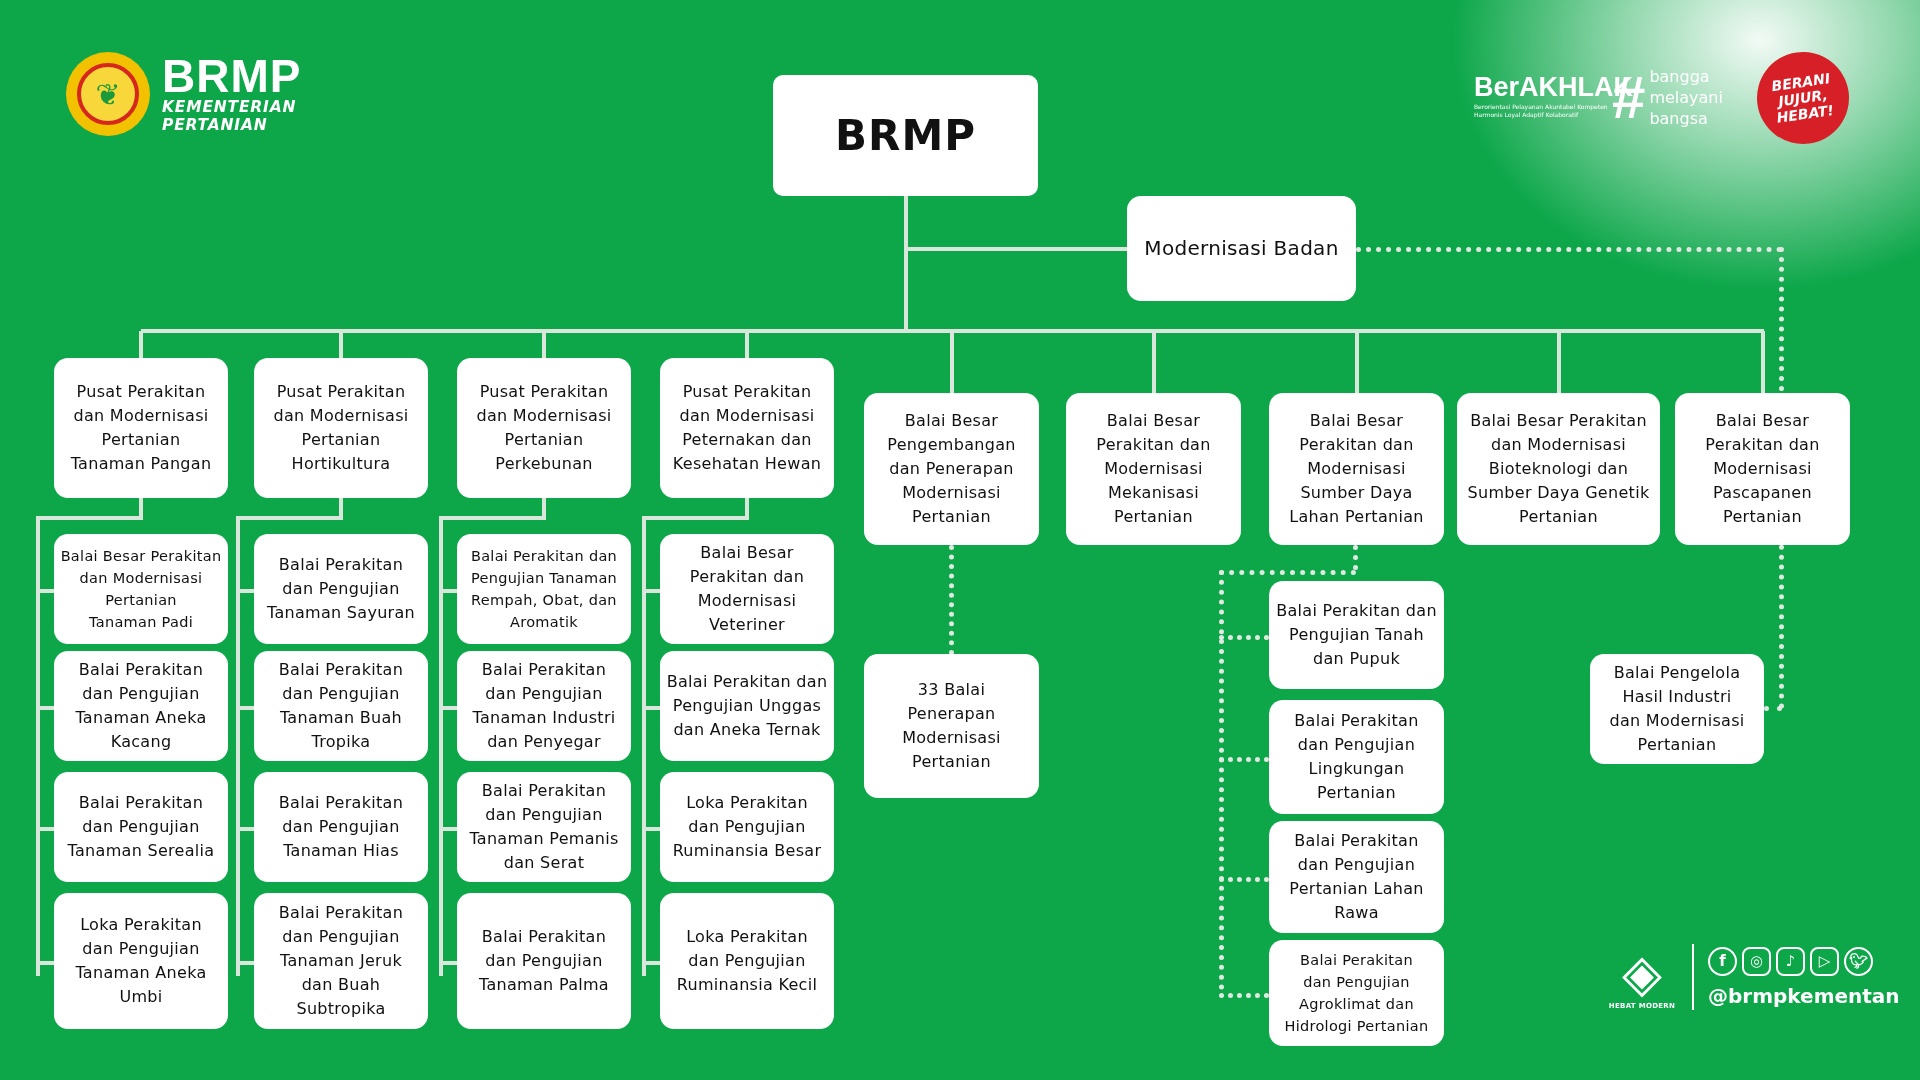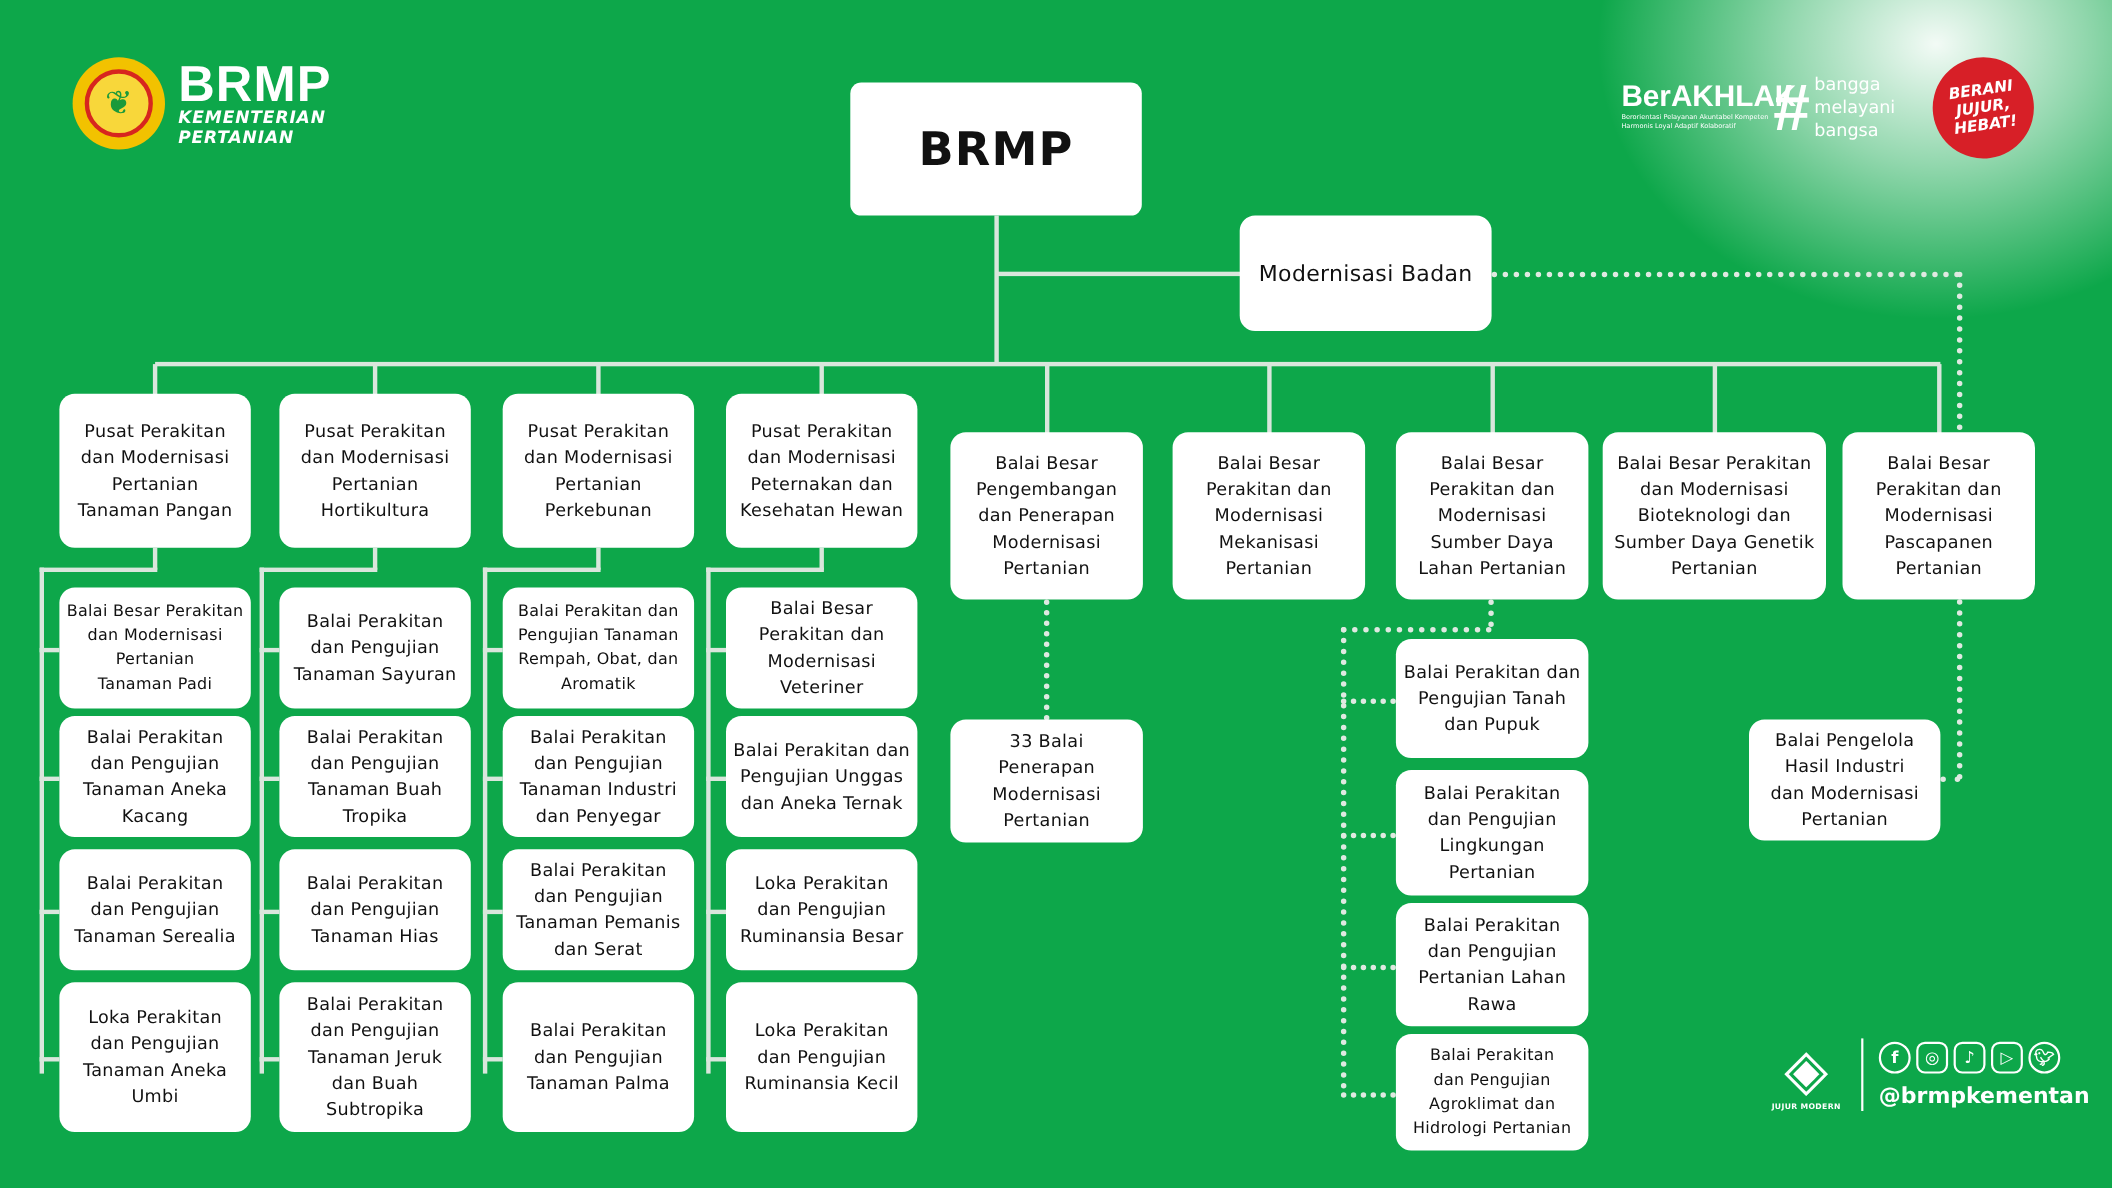--- a/index.html
+++ b/index.html
@@ -219,21 +219,21 @@
     <div class="box" style="left: 1457px; top: 393px; width: 203px; height: 152px;">Balai Besar Perakitan
 dan Modernisasi
 Bioteknologi dan
 Sumber Daya Genetik
 Pertanian</div>
     <div class="box" style="left: 1675px; top: 393px; width: 175px; height: 152px;">Balai Besar
 Perakitan dan
 Modernisasi
 Pascapanen
 Pertanian</div>
-    <div class="box" style="left: 864px; top: 654px; width: 175px; height: 112px;">33 Balai
+    <div class="box" style="left: 864px; top: 654px; width: 175px; height: 144px;">33 Balai
 Penerapan
 Modernisasi
 Pertanian</div>
     <div class="box" style="left: 1269px; top: 581px; width: 175px; height: 108px;">Balai Perakitan dan
 Pengujian Tanah
 dan Pupuk</div>
     <div class="box" style="left: 1269px; top: 700px; width: 175px; height: 114px;">Balai Perakitan
 dan Pengujian
 Lingkungan
 Pertanian</div>
@@ -247,21 +247,21 @@
 Hidrologi Pertanian</div>
     <div class="box" style="left: 1590px; top: 654px; width: 174px; height: 110px;">Balai Pengelola
 Hasil Industri
 dan Modernisasi
 Pertanian</div>
   </div>
 
 <div class="footer">
   <div class="agro">
     <div class="mark">◈</div>
-    <div class="lbl">JUJUR MODERN</div>
+    <div class="lbl">HEBAT MODERN</div>
   </div>
   <div class="sep"></div>
   <div class="social">
     <div class="icons">
       <div class="ic">f</div>
       <div class="ic sq">◎</div>
       <div class="ic sq">♪</div>
       <div class="ic sq">▷</div>
       <div class="ic">🐦︎</div>
     </div>

